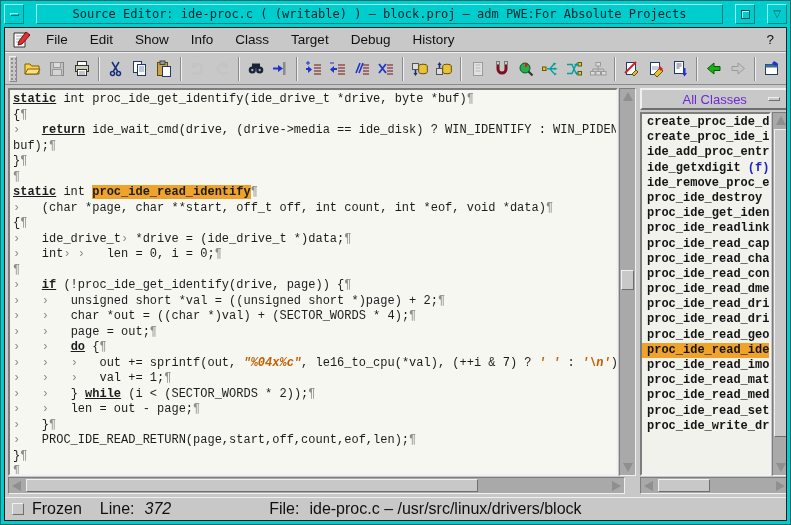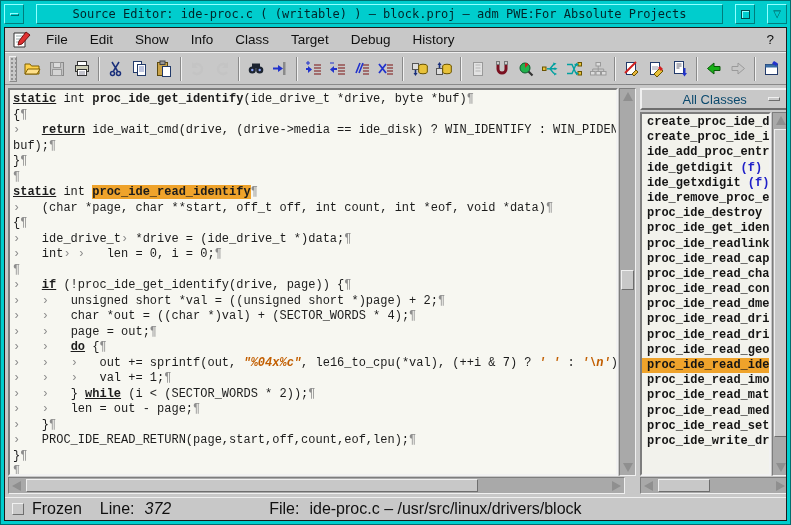--- a/index.html
+++ b/index.html
@@ -28,21 +28,21 @@
   .tbtn{width:26px;height:26px;display:flex;align-items:center;justify-content:center;}
   .tsep{width:0;height:24px;border-left:1px solid #8a8a8a;border-right:1px solid #f0f0f0;margin:0 4px;}
   
   .content{flex:1;display:flex;padding:3px;overflow:hidden;}
   .editor-col{width:628px;display:flex;flex-direction:column;margin-right:4px;}
   .editor-main{flex:1;display:flex;overflow:hidden;}
   .code-wrap{flex:1;border:2px solid;border-color:#7d7d7d #f2f2f2 #f2f2f2 #7d7d7d;background:#f7f7f1;
              overflow:hidden;padding:2px 0 0 3px;}
   .code{font:12px "Liberation Mono","DejaVu Sans Mono",monospace;line-height:15.5px;white-space:pre;color:#1c1c1c;}
   .c-kw{font-weight:bold;text-decoration:underline;}
-  .c-b{font-weight:bold;}
+  .c-b{font-weight:normal;}
   .c-hl{font-weight:bold;background:var(--hl,#efa32b);}
   .c-s{font-weight:bold;font-style:italic;color:var(--str,#c25e00);}
   .c-g{color:#8d8d8d;}
   
   .vsb{width:17px;margin-left:1px;background:#a9a9a9;border:1px solid;border-color:#7d7d7d #f0f0f0 #f0f0f0 #7d7d7d;
        position:relative;display:flex;flex-direction:column;justify-content:space-between;}
   .hsb{height:17px;background:#a9a9a9;border:1px solid;border-color:#7d7d7d #f0f0f0 #f0f0f0 #7d7d7d;
        position:relative;display:flex;justify-content:space-between;}
   .sb-btn{width:15px;height:15px;display:flex;align-items:center;justify-content:center;}
   .tri-up{width:0;height:0;border-left:5px solid transparent;border-right:5px solid transparent;border-bottom:9px solid #8f8f8f;}
@@ -52,21 +52,21 @@
   .thumb{position:absolute;background:#c8c8c8;border:1px solid;border-color:#f0f0f0 #6e6e6e #6e6e6e #f0f0f0;}
   .ed-vthumb{left:1px;right:1px;top:47%;height:20px;}
   .ed-hrow{display:flex;margin-top:1px;}
   .ed-hsb{width:617px;}
   .ed-hthumb{top:1px;bottom:1px;left:17px;width:452px;}
   .cl-vthumb{left:1px;right:1px;top:16px;bottom:38px;}
   .cl-hthumb{top:1px;bottom:1px;left:17px;width:52px;}
   
   .panel-col{flex:1;display:flex;flex-direction:column;}
   .om{height:22px;margin-bottom:2px;background:#c8c8c8;border:2px solid;border-color:#f0f0f0 #6e6e6e #6e6e6e #f0f0f0;
-      display:flex;align-items:center;justify-content:center;position:relative;font-size:13px;color:#0c4a6e;}
+      display:flex;align-items:center;justify-content:center;position:relative;font-size:13px;color:#6d28d9;}
   .om-dash{position:absolute;right:7px;width:12px;height:4px;background:#c8c8c8;border:1px solid;
            border-color:#f0f0f0 #6e6e6e #6e6e6e #f0f0f0;}
   .panel-main{flex:1;display:flex;overflow:hidden;}
   .classlist{flex:1;border:2px solid;border-color:#7d7d7d #f2f2f2 #f2f2f2 #7d7d7d;background:#f2f2ec;
              overflow:hidden;font:bold 12px "Liberation Mono","DejaVu Sans Mono",monospace;color:#141414;padding-top:1px;}
   .li{height:15.2px;line-height:15.2px;white-space:pre;padding-left:5px;overflow:hidden;}
   .li.sel{background:var(--hl,#efa32b);}
   .fsuf{color:#2020c8;}
   .panel-hrow{display:flex;margin-top:1px;}
   .panel-hsb{flex:1;}
@@ -367,21 +367,20 @@
       <div class="panel-col">
         <div class="om">
           <span>All Classes</span>
           <span class="om-dash"></span>
         </div>
         <div class="panel-main">
           <div class="classlist">
               <div class="li"><span>create_proc_ide_d</span></div>
               <div class="li"><span>create_proc_ide_i</span></div>
               <div class="li"><span>ide_add_proc_entr</span></div>
-              <div class="li"><span>ide_getdigit</span><span class="fsuf"> (f)</span></div>
               <div class="li"><span>ide_getxdigit</span><span class="fsuf"> (f)</span></div>
               <div class="li"><span>ide_remove_proc_e</span></div>
               <div class="li"><span>proc_ide_destroy</span></div>
               <div class="li"><span>proc_ide_get_iden</span></div>
               <div class="li"><span>proc_ide_readlink</span></div>
               <div class="li"><span>proc_ide_read_cap</span></div>
               <div class="li"><span>proc_ide_read_cha</span></div>
               <div class="li"><span>proc_ide_read_con</span></div>
               <div class="li"><span>proc_ide_read_dme</span></div>
               <div class="li"><span>proc_ide_read_dri</span></div>

